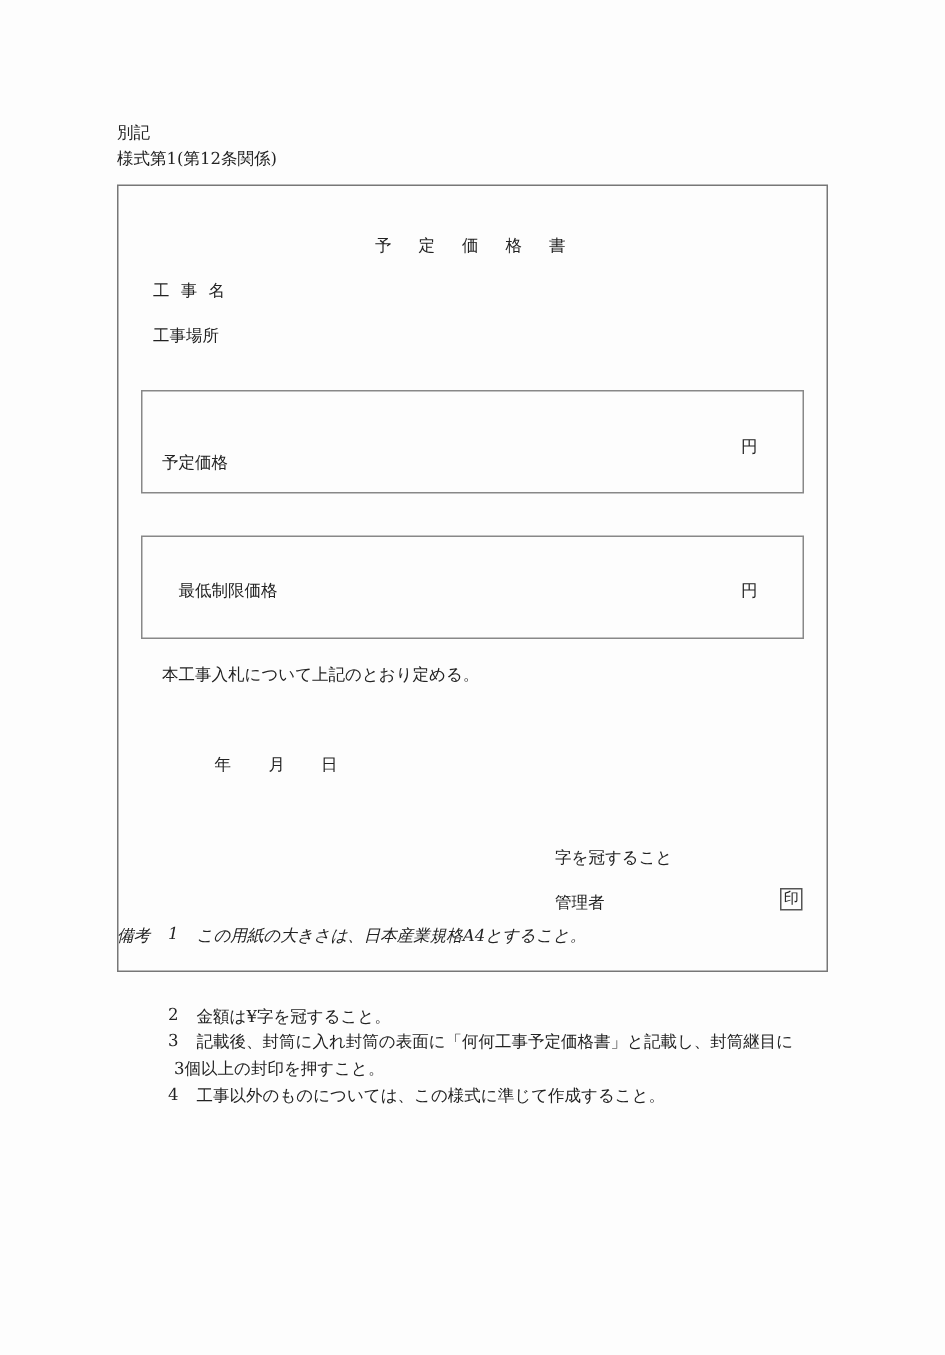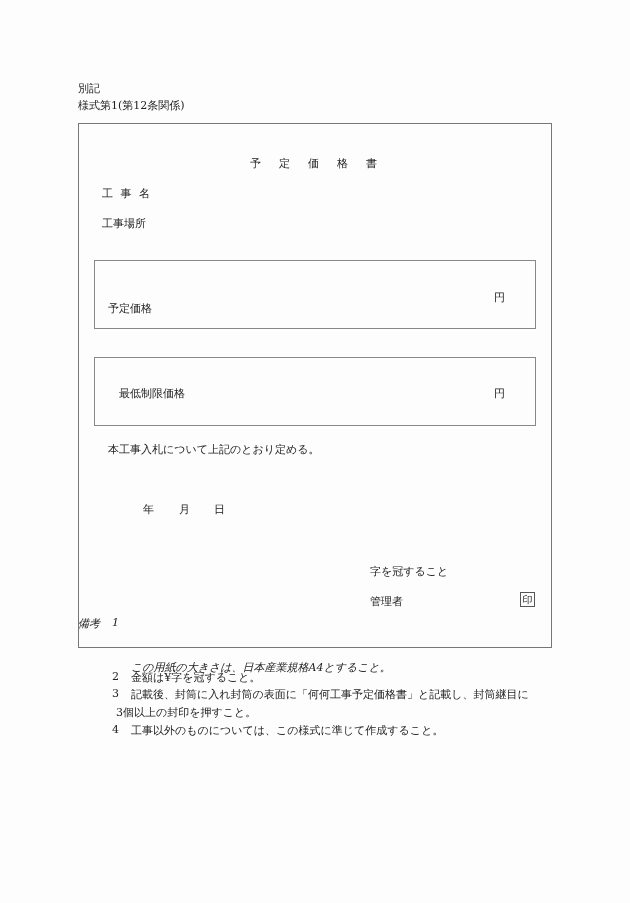--- a/index.html
+++ b/index.html
@@ -44,21 +44,21 @@
 <div class="abs" style="left:179px; top:502px;">月</div>
 <div class="abs" style="left:214px; top:502px;">日</div>
 
 <div class="abs" style="left:370px; top:564px;">字を冠すること</div>
 <div class="abs" style="left:370px; top:594px;">管理者</div>
 <div class="seal">印</div>
 
 <div class="note-row" style="top:616px;font-style:italic;">
   <span>備考</span>
   <span style="position:absolute; left:34px;">1</span>
-  <span style="position:absolute; left:53px;margin-top:44px;">この用紙の大きさは、日本産業規格A4とすること。</span>
+  <span style="position:absolute; left:53px;">この用紙の大きさは、日本産業規格A4とすること。</span>
 </div>
 <div class="note-row" style="top:670px;">
   <span style="position:absolute; left:34px;">2</span>
   <span style="position:absolute; left:53px;">金額は¥字を冠すること。</span>
 </div>
 <div class="note-row" style="top:687px;">
   <span style="position:absolute; left:34px;">3</span>
   <span style="position:absolute; left:53px;">記載後、封筒に入れ封筒の表面に「何何工事予定価格書」と記載し、封筒継目に</span>
 </div>
 <div class="note-row" style="top:705px;">

